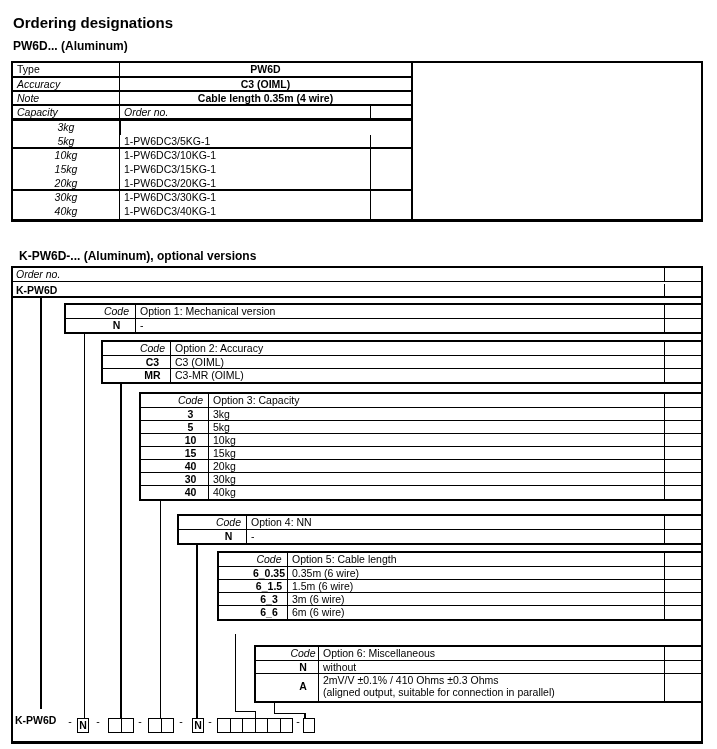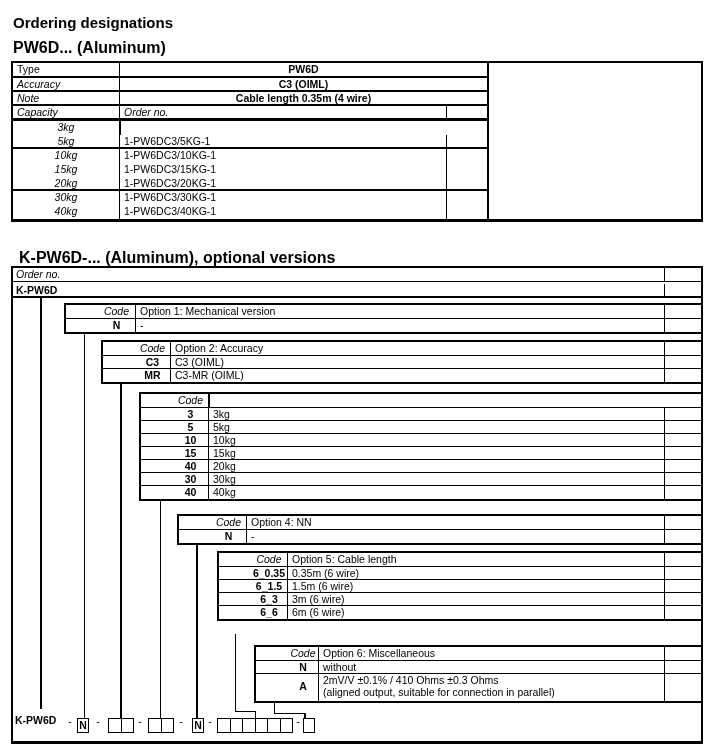--- a/index.html
+++ b/index.html
@@ -8,27 +8,27 @@
     position: relative;
     width: 717px; height: 749px;
     background: #ffffff;
     color: #000;
     font-family: "Liberation Sans", sans-serif;
     font-size: 10.5px;
     overflow: hidden;
   }
   .abs { position: absolute; }
   .h-title { font-size: 15px; font-weight: bold; }
-  .h-sub   { font-size: 16px; font-weight: bold; }
+  .h-sub   { font-size: 12px; font-weight: bold; }
   .it { font-style: italic; }
   .b  { font-weight: bold; }
 
   
   #t1 { left:11px; top:61px; width:692px; height:170px; }
-  .t1-main { position:absolute; left:0; top:0; width:478px; border:2px solid #000; border-bottom:3px solid #000; background:#fff; }
+  .t1-main { position:absolute; left:0; top:0; width:402px; border:2px solid #000; border-bottom:3px solid #000; background:#fff; }
   .t1-big  { position:absolute; left:400px; top:0; width:292px; height:161px; border:2px solid #000; border-bottom:3px solid #000; border-left:none; }
   .t1row { display:flex; height:14px; line-height:13px; }
   .t1row.hd { height:15px; }
   .bb2 { border-bottom:2px solid #000; }
   .bb3 { border-bottom:3px solid #000; }
   .t1l { width:107px; border-right:1.5px solid #000; padding-left:4px; }
   .t1v { flex:1; text-align:center; font-weight:bold; }
   .t1cap { width:107px; border-right:1.5px solid #000; text-align:center; font-style:italic; }
   .t1ord { flex:1; padding-left:4px; }
   .t1nar { width:41px; border-left:1px solid #000; }
@@ -171,20 +171,21 @@
       <div class="optrow">
         <div class="code-cell w36">MR</div>
         <div class="desc-cell">C3-MR (OIML)</div>
         <div class="tail-cell"></div>
       </div>
     </div>
 
     <div class="opt" style="left:128px; top:126px; width:564px;">
       <div class="optrow head">
         <div class="code-cell w36">Code</div>
+        <div class="desc-cell">Option 3: Capacity</div>
         <div class="tail-cell"></div>
       </div>
       <div class="optrow rb">
         <div class="code-cell w36">3</div>
         <div class="desc-cell">3kg</div>
         <div class="tail-cell"></div>
       </div>
       <div class="optrow rb">
         <div class="code-cell w36">5</div>
         <div class="desc-cell">5kg</div>

